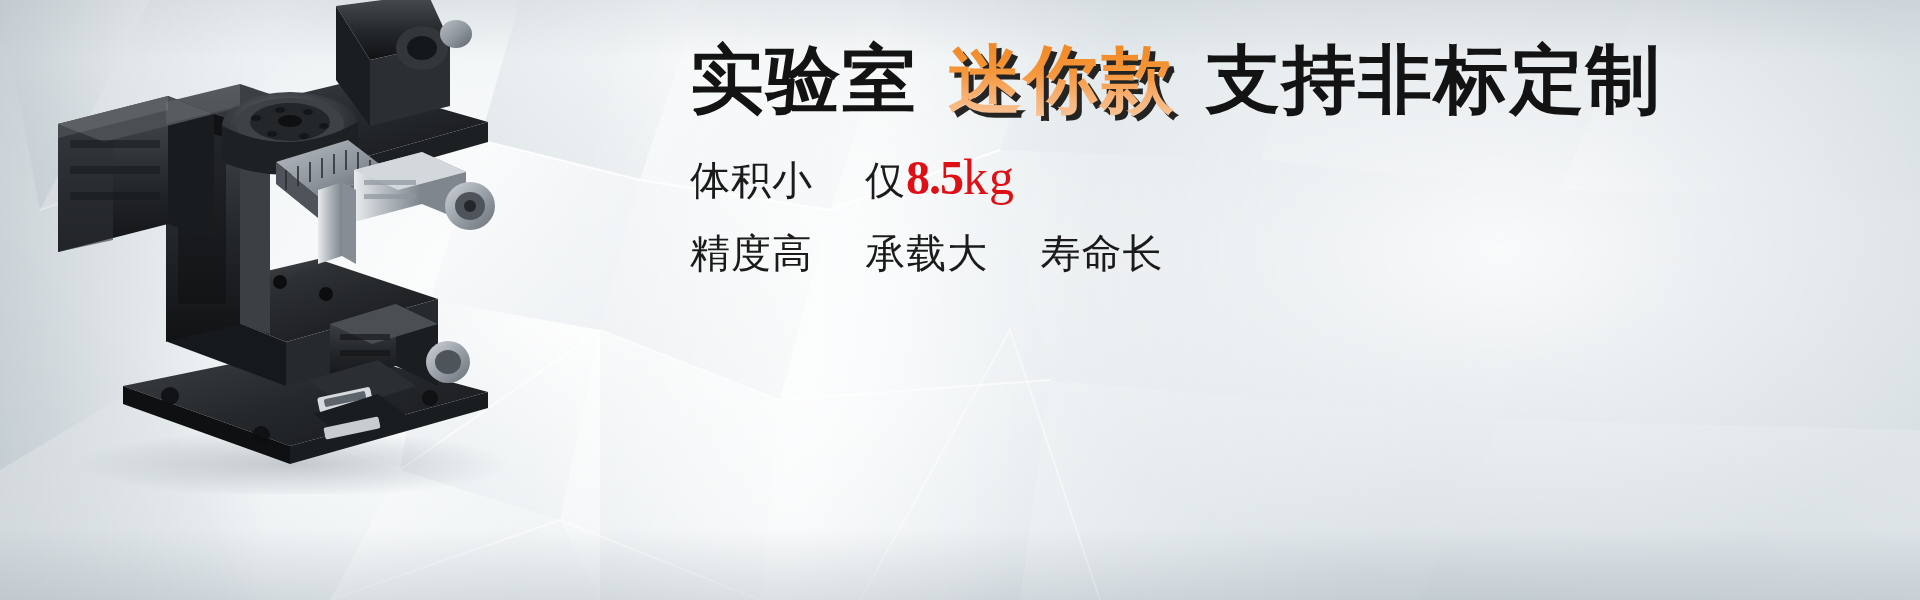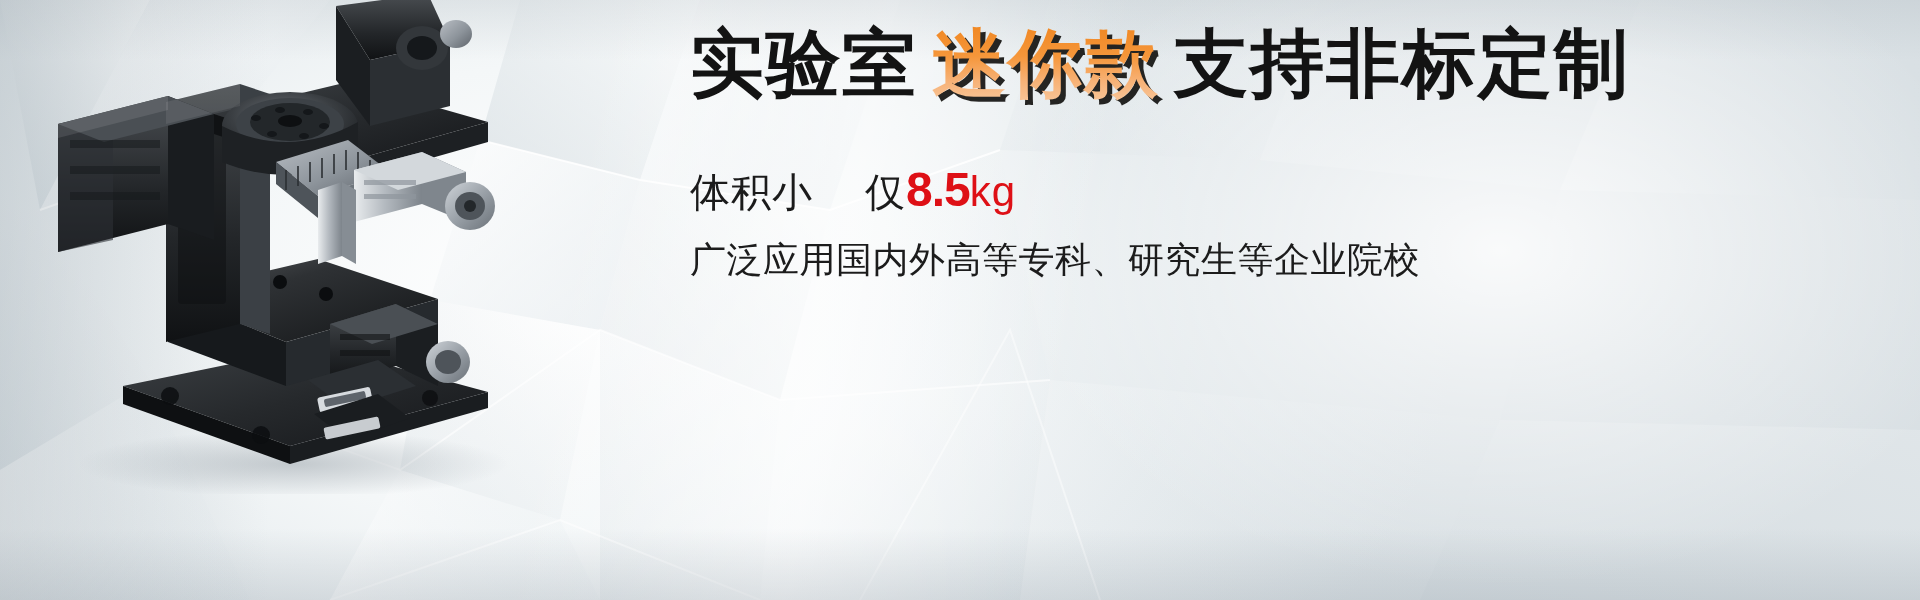--- a/index.html
+++ b/index.html
@@ -58,55 +58,55 @@
   .headline {
     font-size:74px;
     line-height:1.08;
     font-weight:700;
     letter-spacing:2px;
     white-space:nowrap;
     color:#121212;
     display:flex;
     align-items:baseline;
   }
-  .headline .hl-black { color:#131313; }
+  .headline .hl-black { color:#131313;margin-top:16px; }
   .headline .hl-orange {
-    margin:0 14px;
+    margin:0 30px;
     font-weight:900;
     background:linear-gradient(180deg,#f08722 0%,#f5963a 40%,#f7b277 72%,#f8c79b 100%);
     -webkit-background-clip:text;
     background-clip:text;
     color:transparent;
     -webkit-text-fill-color:transparent;
     filter:drop-shadow(5px 5px 0px rgba(20,18,16,.92));
     text-decoration:underline;
   }
 
   .line2 {
     margin-top:30px;
     font-size:40px;
     line-height:1.1;
     white-space:nowrap;
     display:flex;
     align-items:baseline;
     letter-spacing:1px;
     color:#1b1b1b;
+    font-family:Liberation Serif, serif;
   }
   .line2 .gap { display:inline-block; width:26px; }
   .line2 .num {
     color:#de1016;
     font-weight:900;
     font-size:48px;
     letter-spacing:-1px;
-    margin-top:30px;
   }
   .line2 .unit {
     color:#de1016;
     font-weight:400;
-    font-size:42px;
+    font-size:50px;
   }
 
   .line3 {
     margin-top:26px;
     font-size:40px;
     line-height:1.1;
     white-space:nowrap;
     letter-spacing:1px;
     color:#1b1b1b;
   }
@@ -352,18 +352,24 @@
 
     <div class="line2">
       <span>体积小</span>
       <span class="gap"></span>
       <span class="gap"></span>
       <span>仅</span>
       <span class="num">8.5</span>
       <span class="unit">kg</span>
     </div>
 
-
-
-    <div class="line5">广泛应用国内外高等专科、研究生等企业院校</div>
+    <div class="line3">
+      <span>精度高</span>
+      <span class="gap"></span>
+      <span>承载大</span>
+      <span class="gap"></span>
+      <span>寿命长</span>
+    </div>
+
+
 
   </div>
 </div>
 
 </body></html>

